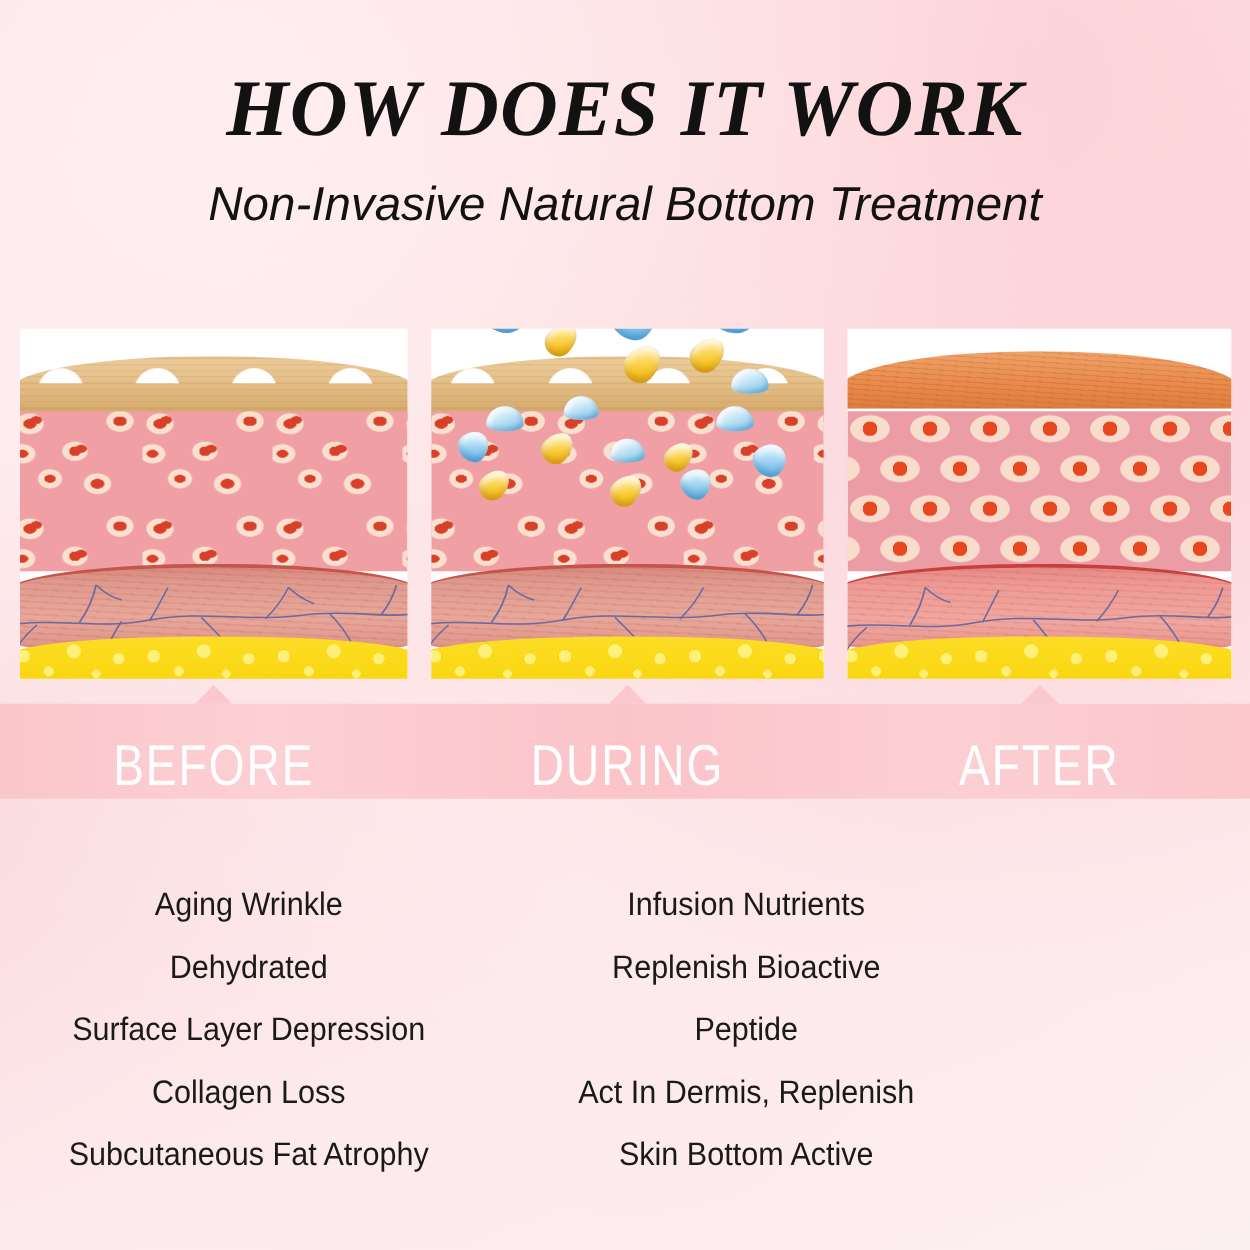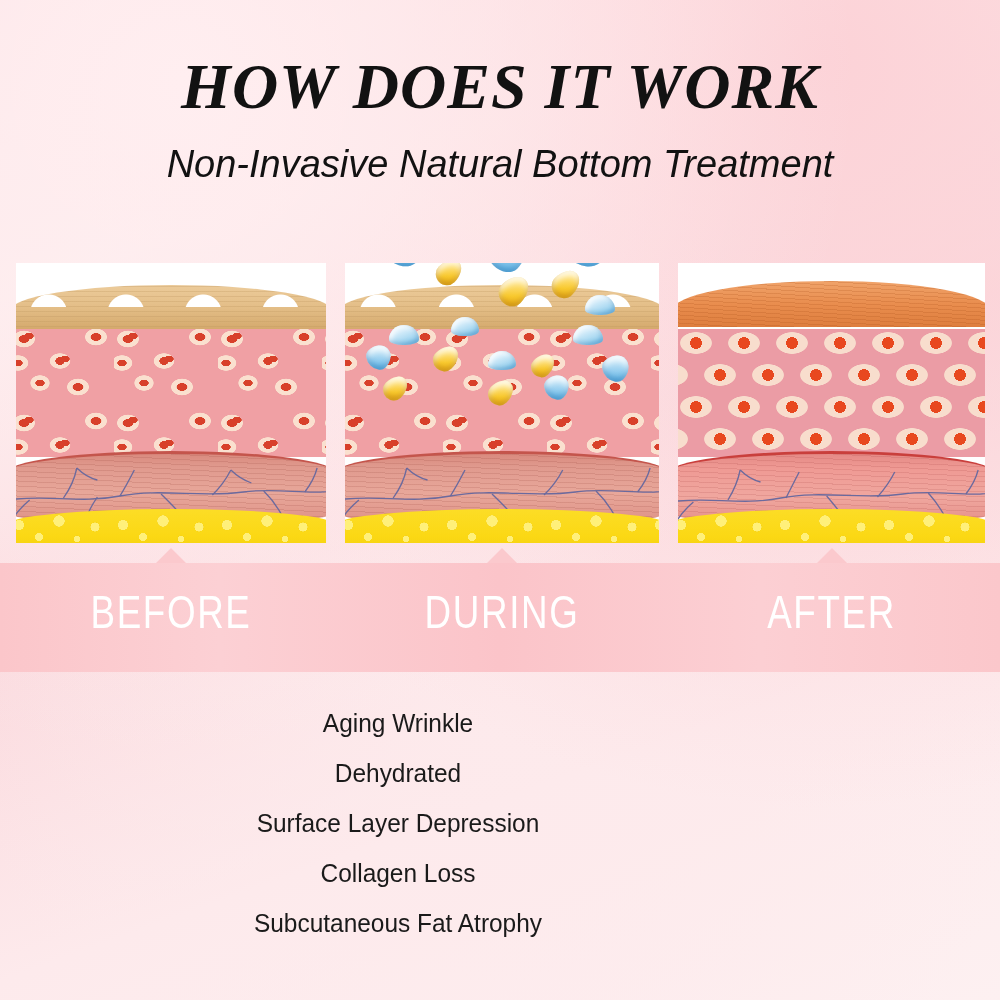--- a/index.html
+++ b/index.html
@@ -162,21 +162,21 @@
     box-shadow:inset -2px -3px 5px rgba(180,120,10,.45), inset 3px 3px 6px rgba(255,255,255,.8);
   }
   .bead{
     border-radius:50% 50% 46% 46% / 72% 72% 28% 28%;
     background:linear-gradient(160deg,#f2fbff 0%,#d6edfa 35%,#a4d6f0 70%,#6cb6e2 100%);
     box-shadow:inset -2px -2px 4px rgba(40,120,180,.4), inset 2px 2px 5px rgba(255,255,255,.9);
   }
 
   
   .band{
-    position:absolute;left:0;top:563px;width:1000px;height:109px;
+    position:absolute;left:0;top:563px;width:1000px;height:76px;
     background:linear-gradient(90deg,#fbc6ca 0%,#fcd0d4 22%,#fbc4c9 50%,#fccfd3 76%,#fbc7cb 100%);
   }
   .notch{
     position:absolute;top:-15px;width:0;height:0;
     border-left:15px solid transparent;border-right:15px solid transparent;
     border-bottom:15px solid #fbc9cd;
   }
   #notch-before{left:156px;}
   #notch-during{left:487px;}
   #notch-after{left:817px;}
@@ -327,15 +327,22 @@
   </div>
 
   <div class="columns">
     <div class="column" id="col-before">
       <div class="bline">Aging Wrinkle</div>
       <div class="bline">Dehydrated</div>
       <div class="bline">Surface Layer Depression</div>
       <div class="bline">Collagen Loss</div>
       <div class="bline">Subcutaneous Fat Atrophy</div>
     </div>
+    <div class="column" id="col-during">
+      <div class="bline">Infusion Nutrients</div>
+      <div class="bline">Replenish Bioactive</div>
+      <div class="bline">Peptide</div>
+      <div class="bline">Act In Dermis, Replenish</div>
+      <div class="bline">Skin Bottom Active</div>
+    </div>
   </div>
 
 </div>
 
 </body></html>

